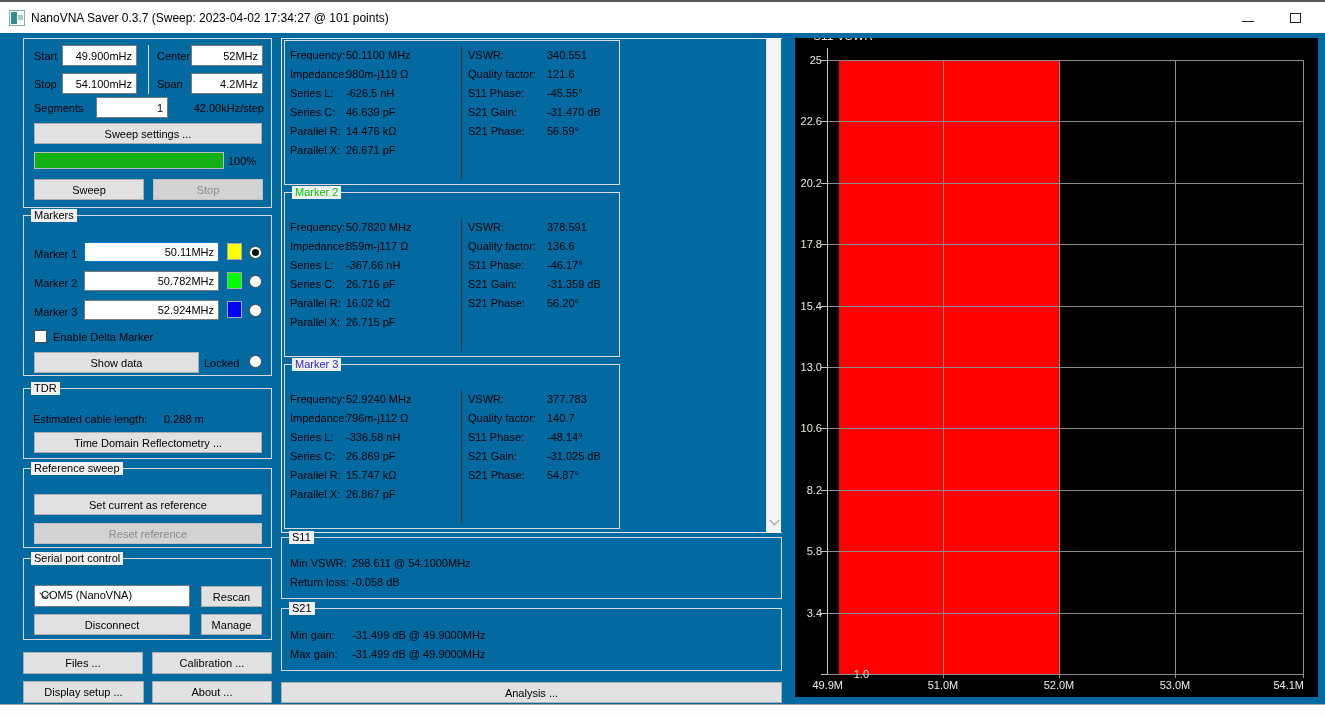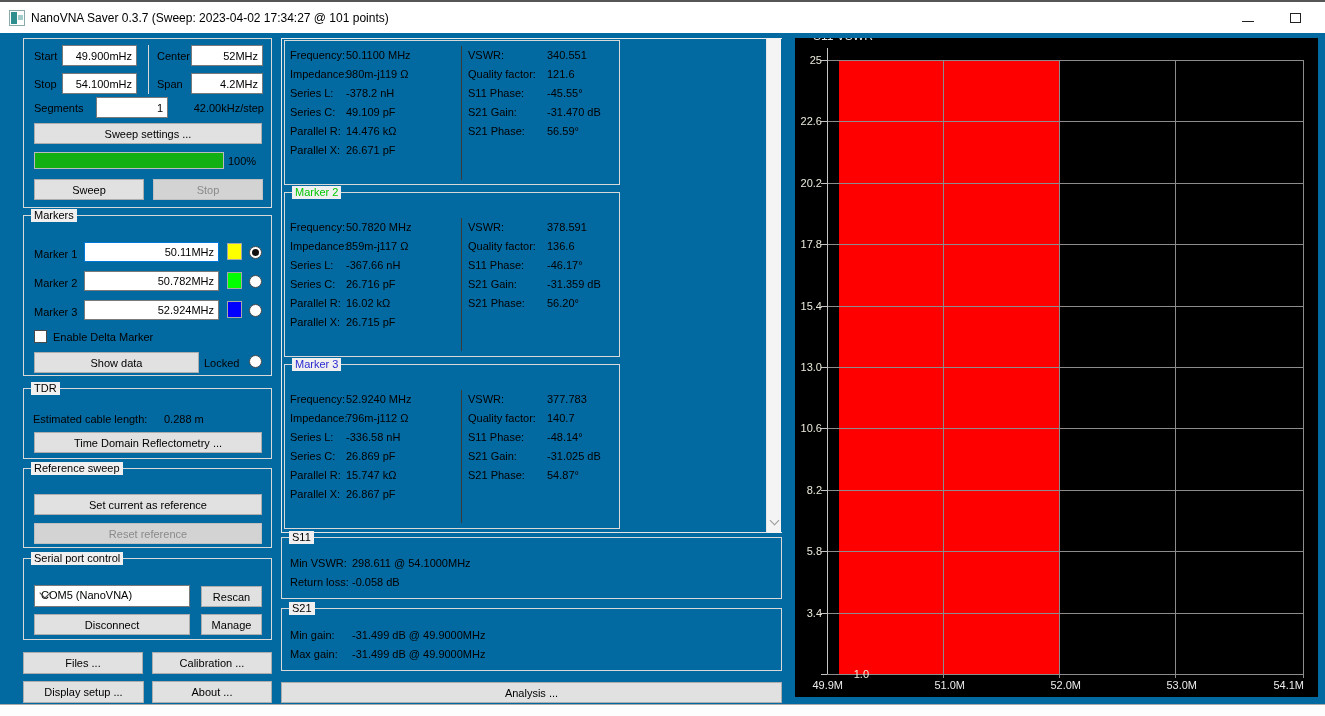--- a/index.html
+++ b/index.html
@@ -42,21 +42,21 @@
   .scroll-arrow{position:absolute;left:4px;width:6px;height:6px;border-right:1px solid #9a9a9a;border-bottom:1px solid #9a9a9a;transform:rotate(45deg);}
   
   .chart{position:absolute;background:#000;overflow:hidden;cursor:crosshair;}
   .chart-title{position:absolute;left:18px;top:-9px;font-size:12px;color:#e8e8e8;white-space:nowrap;}
   .red-region{position:absolute;left:44px;top:22px;width:220px;height:614px;background:#ff0000;}
   .gl-h{position:absolute;left:32px;width:476px;height:1px;background:#8c8c8c;}
   .gl-v{position:absolute;top:22px;width:1px;height:618px;background:#8c8c8c;}
   .axis-y{position:absolute;left:32px;top:10px;width:1px;height:626px;background:#c4c4c4;}
   .ytick{position:absolute;left:26px;width:6px;height:1px;background:#c4c4c4;}
   .yl{position:absolute;left:0;width:27px;text-align:right;color:#eceadb;line-height:14px;}
-  .xl{position:absolute;top:640px;width:44px;text-align:right;color:#ececec;line-height:14px;}
+  .xl{position:absolute;top:640px;width:44px;text-align:center;color:#ececec;line-height:14px;}
   .win-bottom{position:absolute;left:0;top:704px;width:1325px;height:1px;background:#a8a8a8;}
   .win-bottom-strip{position:absolute;left:0;top:705px;width:1325px;height:11px;background:#fdfdfd;}
 </style>
 </head>
 <body>
 
 <div id="app">
 
   <div class="titlebar">
     <div class="win-icon">
@@ -153,25 +153,25 @@
     <div class="drow" style="left:5px;top:5px;">
         <span class="dl">Frequency:</span>
         <span class="dl" style="left:56px;">50.1100 MHz</span>
       </div>
     <div class="drow" style="left:5px;top:24px;">
         <span class="dl">Impedance:</span>
         <span class="dl" style="left:56px;">980m-j119 Ω</span>
       </div>
     <div class="drow" style="left:5px;top:43px;">
         <span class="dl">Series L:</span>
-        <span class="dl" style="left:56px;">-378.2 nH</span>
+        <span class="dl" style="left:56px;">-626.5 nH</span>
       </div>
     <div class="drow" style="left:5px;top:62px;">
         <span class="dl">Series C:</span>
-        <span class="dl" style="left:56px;">49.109 pF</span>
+        <span class="dl" style="left:56px;">46.639 pF</span>
       </div>
     <div class="drow" style="left:5px;top:81px;">
         <span class="dl">Parallel R:</span>
         <span class="dl" style="left:56px;">14.476 kΩ</span>
       </div>
     <div class="drow" style="left:5px;top:100px;">
         <span class="dl">Parallel X:</span>
         <span class="dl" style="left:56px;">26.671 pF</span>
       </div>
     <div class="dsep" style="left:176px;top:5px;height:134px;"></div>

